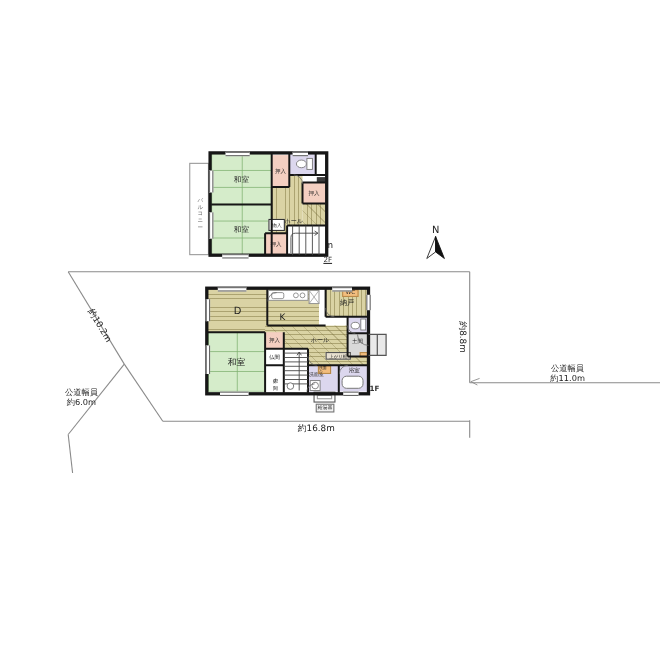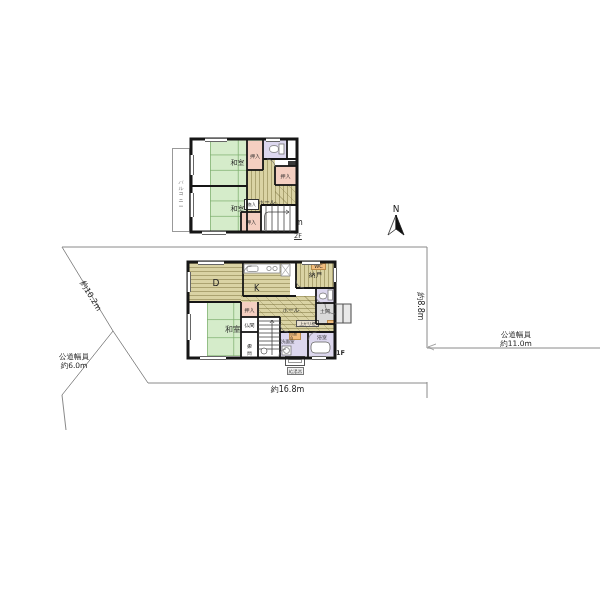--- a/index.html
+++ b/index.html
@@ -6,21 +6,21 @@
   #canvas{position:relative;width:600px;height:600px;background:#fff;overflow:hidden;
           font-family:"DejaVu Sans","Liberation Sans",sans-serif;color:#222;}
   .abs{position:absolute;box-sizing:border-box;}
   svg{position:absolute;left:0;top:0;}
   .room{position:absolute;box-sizing:border-box;display:flex;align-items:center;justify-content:center;}
   .lbl{position:absolute;box-sizing:border-box;white-space:nowrap;color:#222;line-height:1.1;}
   .center{display:flex;align-items:center;justify-content:center;text-align:center;}
   .tatami{background-color:#d5ecca;
     background-image:linear-gradient(90deg,rgba(125,175,110,.75) 0 1px,transparent 1px),
                      linear-gradient(0deg,rgba(125,175,110,.75) 0 1px,transparent 1px);
-    background-size:50.5% 100%,100% 33.5%;margin-left:18px;}
+    background-size:50.5% 100%,100% 33.5%;}
   .woodh{background-color:#dad3a4;
     background-image:repeating-linear-gradient(180deg,rgba(115,105,50,.45) 0 .9px,transparent .9px 4px);}
   .woodv{background-color:#dad3a4;
     background-image:repeating-linear-gradient(90deg,rgba(115,105,50,.45) 0 .9px,transparent .9px 4px);}
   .hatch{background-image:
     repeating-linear-gradient(45deg,rgba(110,100,50,.28) 0 .9px,transparent .9px 7px),
     repeating-linear-gradient(180deg,rgba(115,105,50,.45) 0 .9px,transparent .9px 4px);}
   .hatchv{background-image:
     repeating-linear-gradient(45deg,rgba(110,100,50,.28) 0 .9px,transparent .9px 7px),
     repeating-linear-gradient(90deg,rgba(115,105,50,.45) 0 .9px,transparent .9px 4px);}

